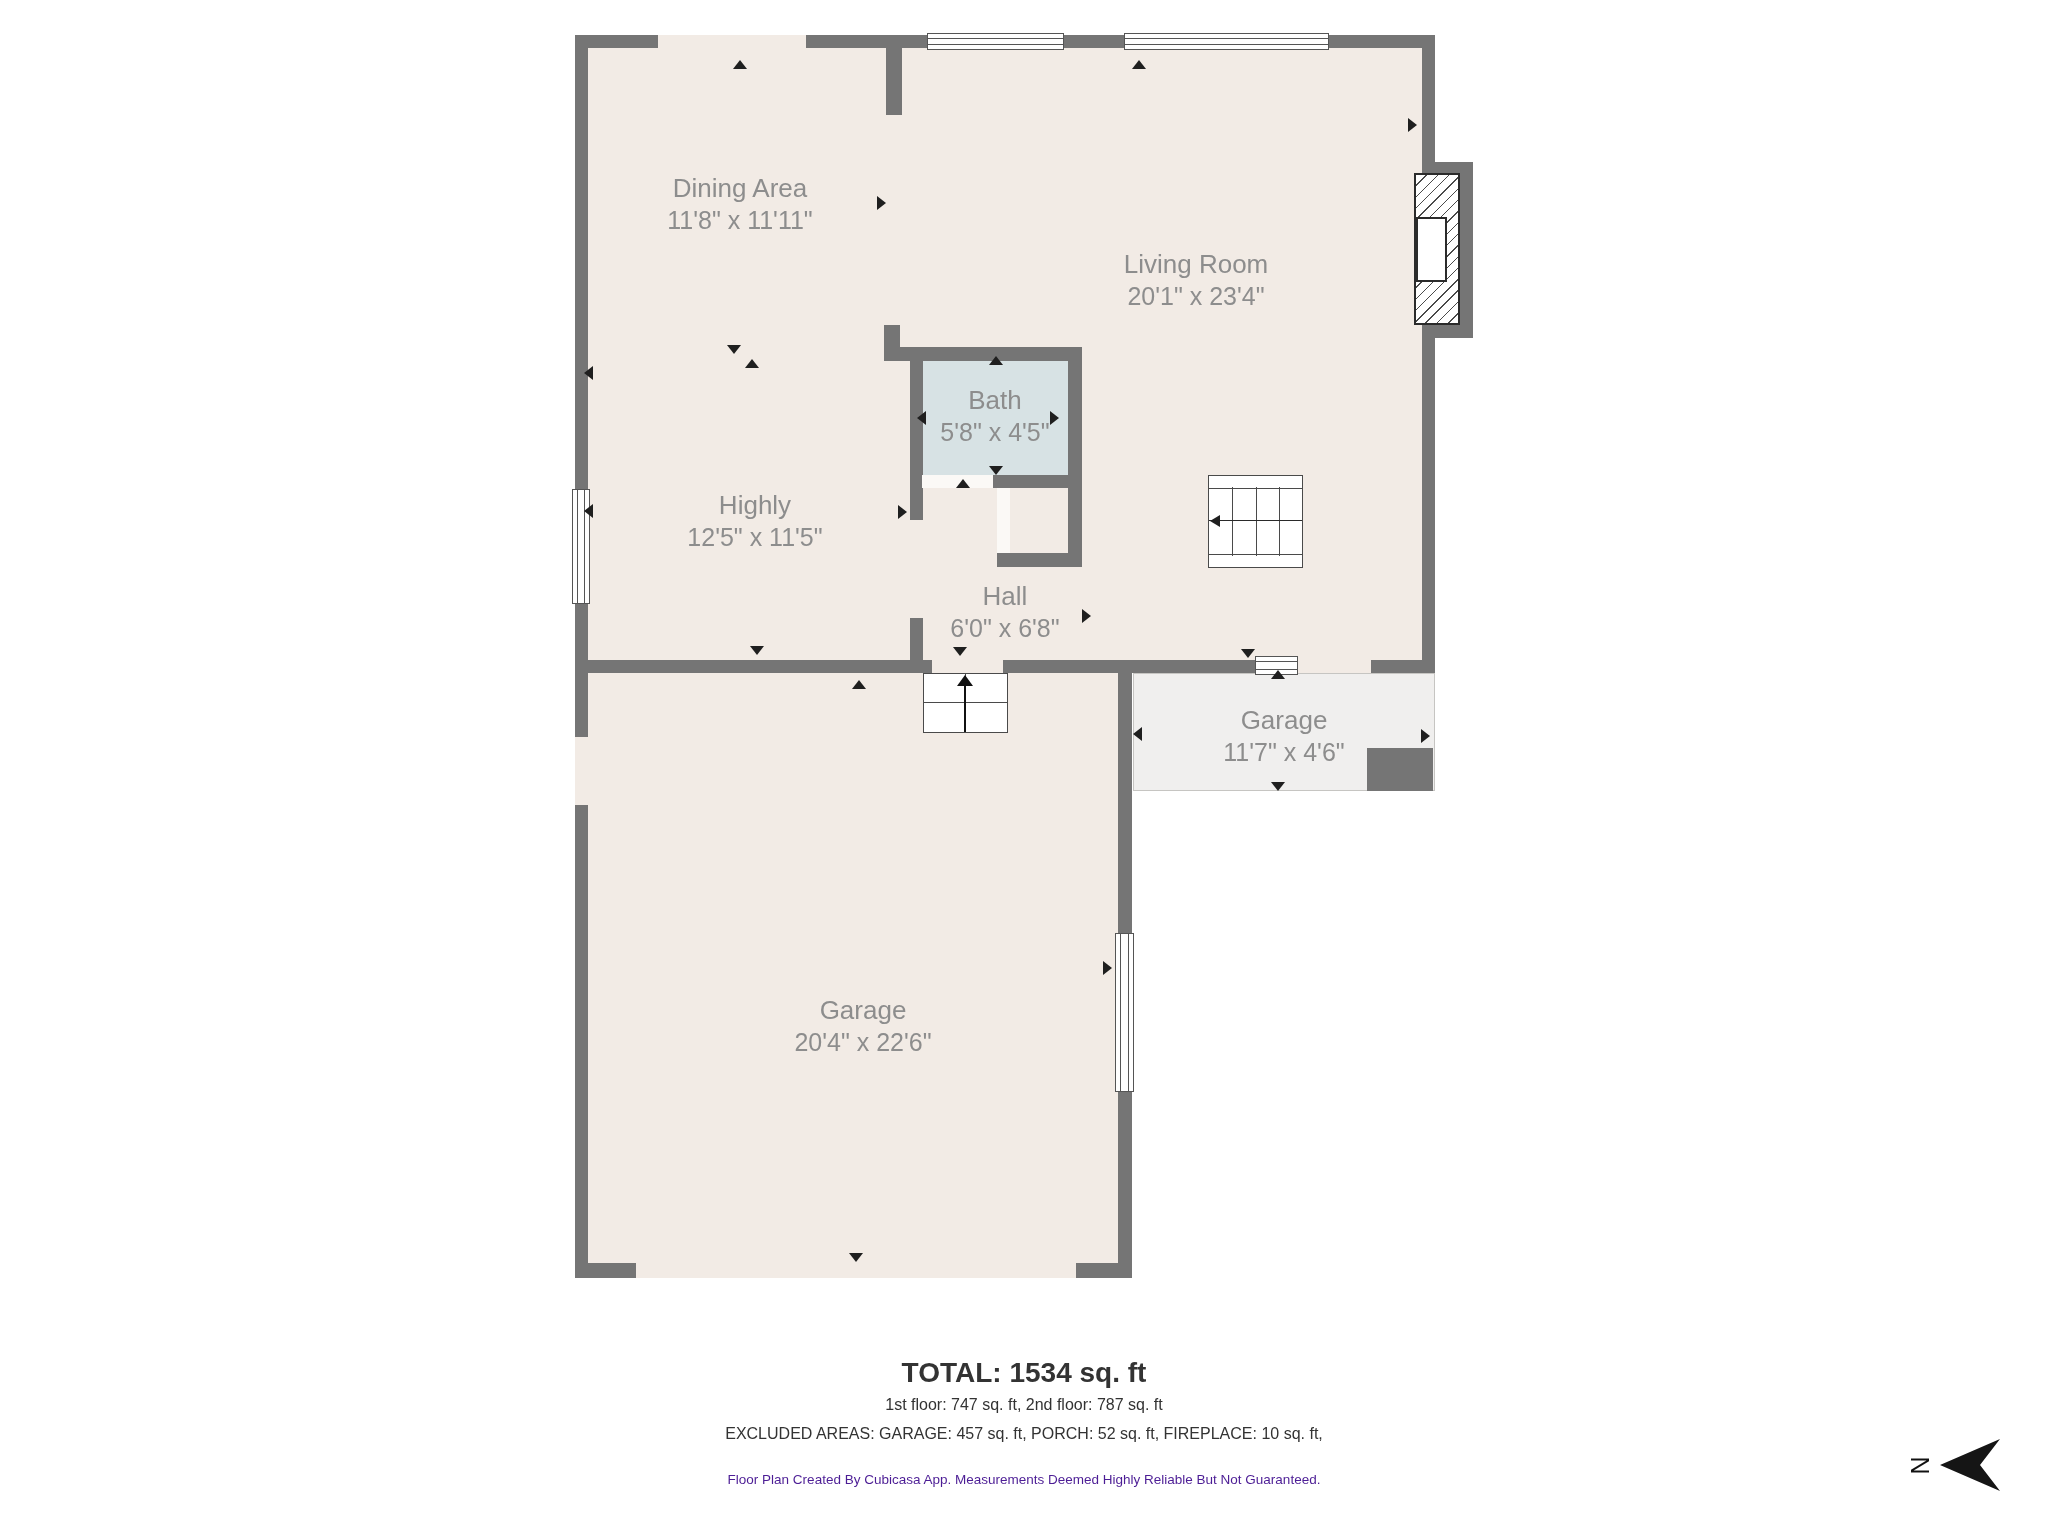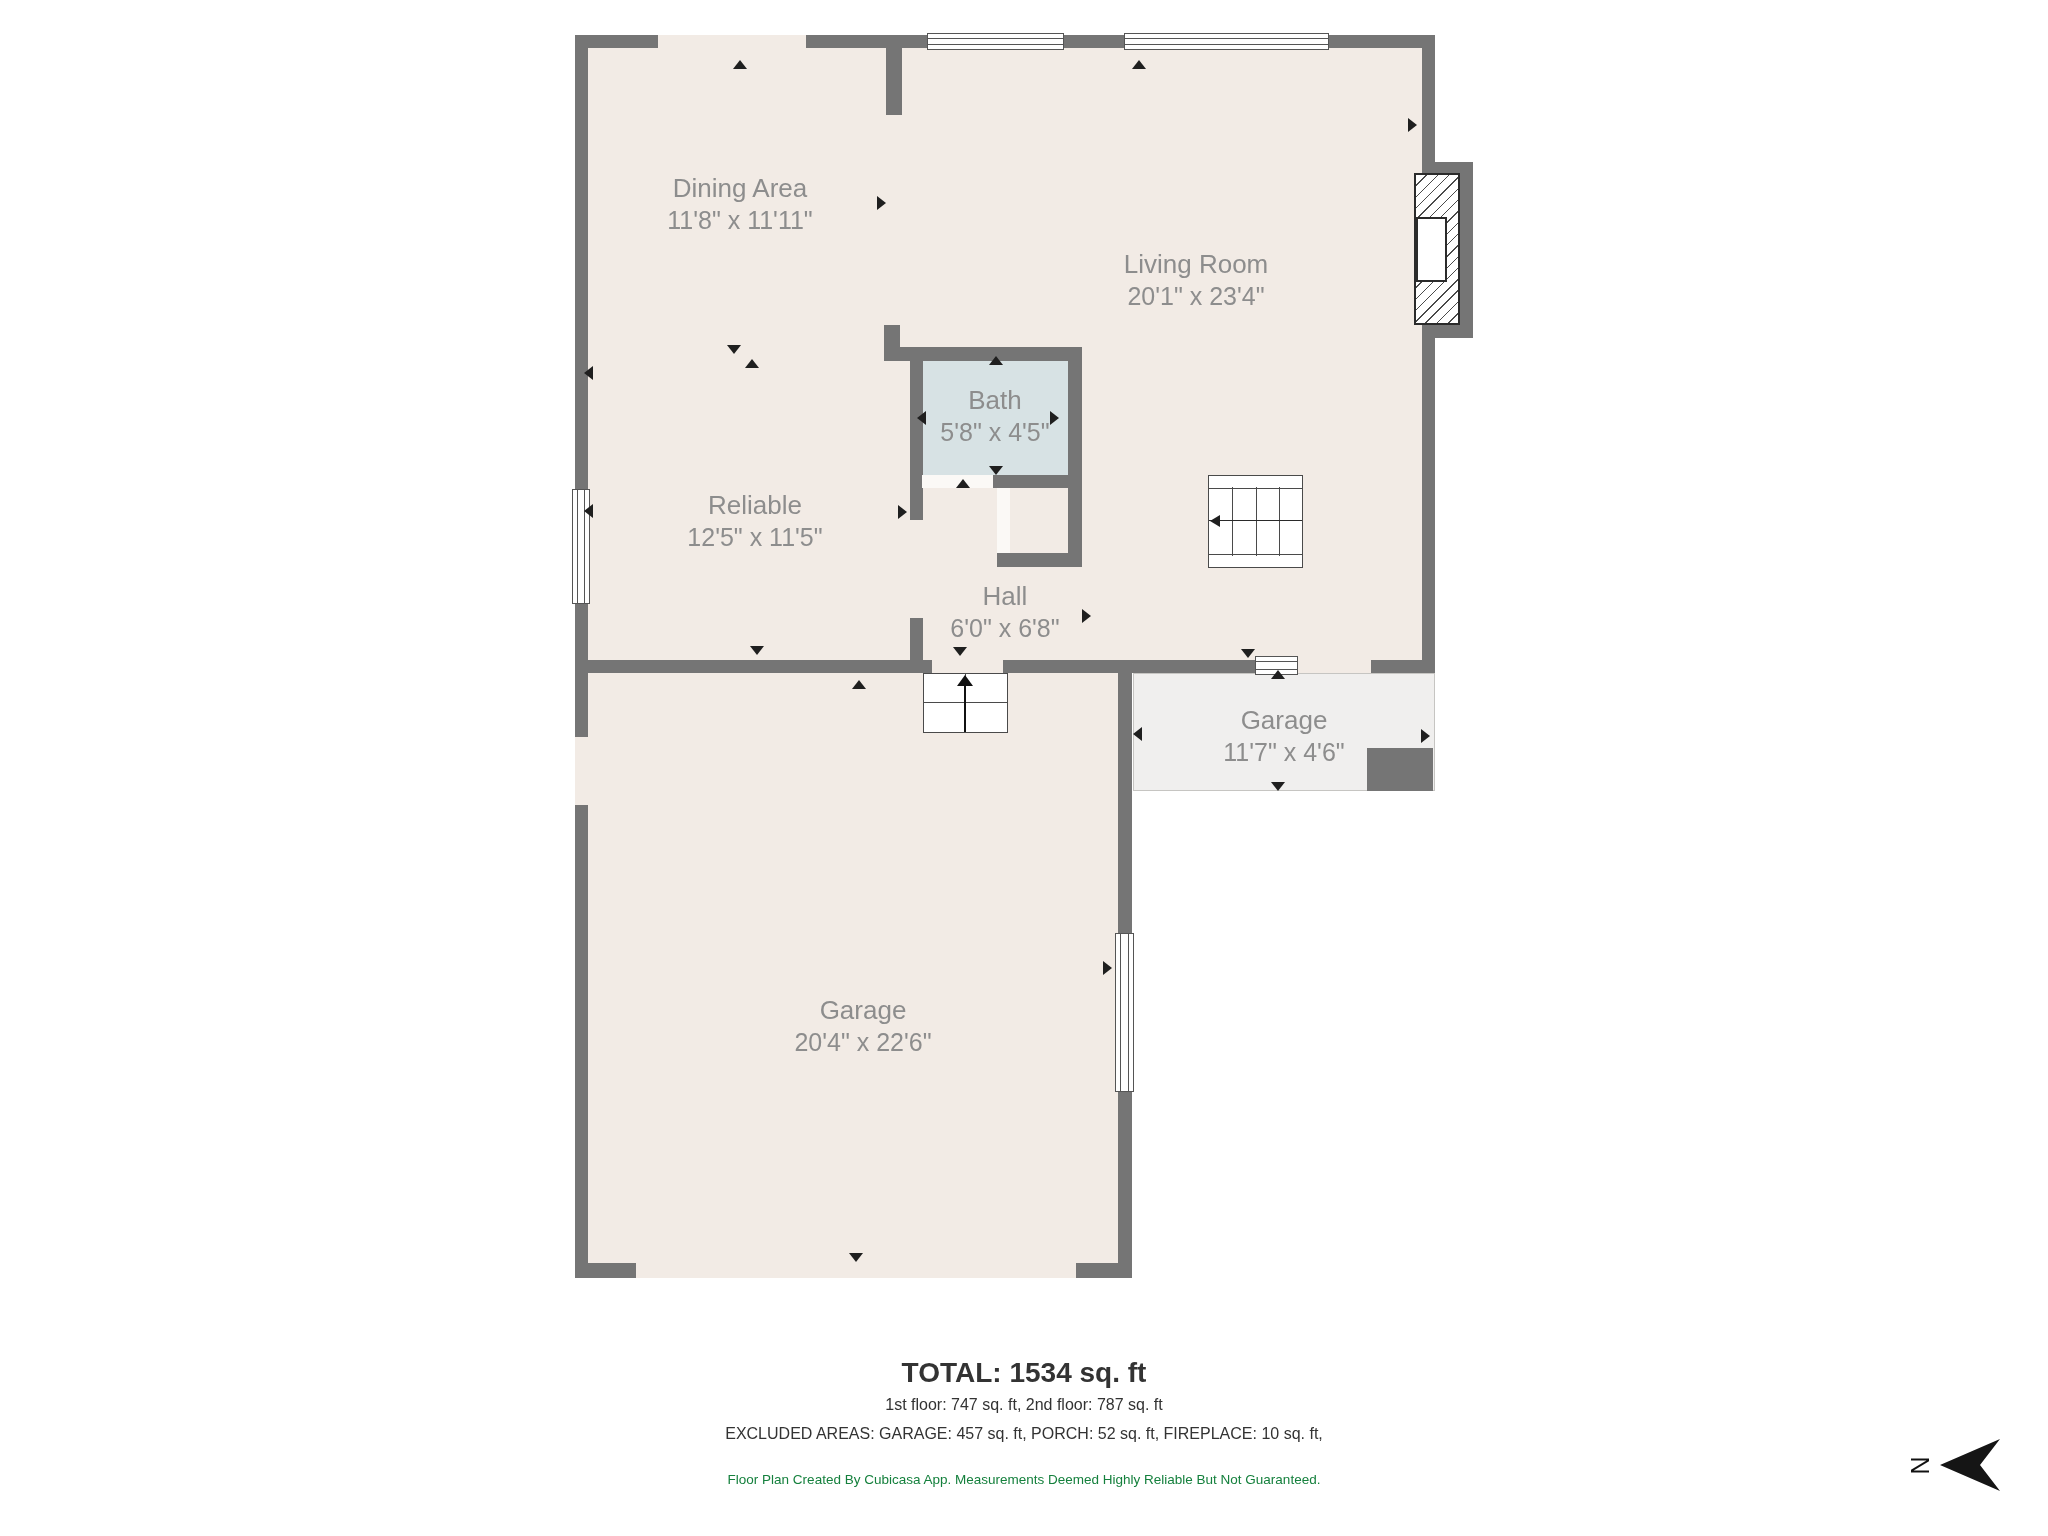--- a/index.html
+++ b/index.html
@@ -31,21 +31,21 @@
   .steps{position:absolute;background:#fff;border:1px solid #4a4a4a;box-sizing:border-box;}
   .stv{position:absolute;left:41px;top:0;bottom:0;width:1px;background:#4a4a4a;}
   .sth{position:absolute;left:0;right:0;top:28px;height:1px;background:#4a4a4a;}
   .uparrow-line{position:absolute;left:40px;top:10px;bottom:0;width:2px;background:#111;}
   .uparrow-head{position:absolute;left:33px;top:1px;width:0;height:0;border-left:8px solid transparent;border-right:8px solid transparent;border-bottom:11px solid #111;}
   .fp-hatch{position:absolute;border:2px solid #2b2b2b;box-sizing:border-box;background:#fff;background-image:repeating-linear-gradient(135deg,rgba(0,0,0,0) 0 7px,#4a4a4a 7px 8px);}
   .fp-box{position:absolute;background:#fff;border:2px solid #2b2b2b;box-sizing:border-box;}
   .footer{position:absolute;left:0;top:1356px;width:2048px;text-align:center;color:#333;}
   .footer .total{font-size:28px;font-weight:bold;line-height:34px;}
   .footer .line{font-size:16px;line-height:29px;}
-  .footer .disclaimer{font-size:13.5px;color:#15803d;margin-top:24px;}
+  .footer .disclaimer{font-size:13.5px;color:#4c1d95;margin-top:24px;}
   .north-wrap{position:absolute;left:1905px;top:1430px;width:120px;height:75px;}
   .north-n{position:absolute;left:6px;top:21px;font-size:25px;color:#111;transform:rotate(-90deg);}
   .north-dart{position:absolute;left:33px;top:7px;}
 </style>
 </head>
 <body>
 
 <div class="canvas">
 
   <div class="floor" style="left:588px;top:48px;width:834px;height:612px"></div>
@@ -158,21 +158,21 @@
 
   <div class="roomlabel" style="left:740px;top:172px">
     <span class="nm">Dining Area</span>
     <span class="dm">11'8" x 11'11"</span>
   </div>
   <div class="roomlabel" style="left:1196px;top:248px">
     <span class="nm">Living Room</span>
     <span class="dm">20'1" x 23'4"</span>
   </div>
   <div class="roomlabel" style="left:755px;top:489px">
-    <span class="nm">Reliable</span>
+    <span class="nm">Highly</span>
     <span class="dm">12'5" x 11'5"</span>
   </div>
   <div class="roomlabel" style="left:995px;top:384px">
     <span class="nm">Bath</span>
     <span class="dm">5'8" x 4'5"</span>
   </div>
   <div class="roomlabel" style="left:1005px;top:580px">
     <span class="nm">Hall</span>
     <span class="dm">6'0" x 6'8"</span>
   </div>

